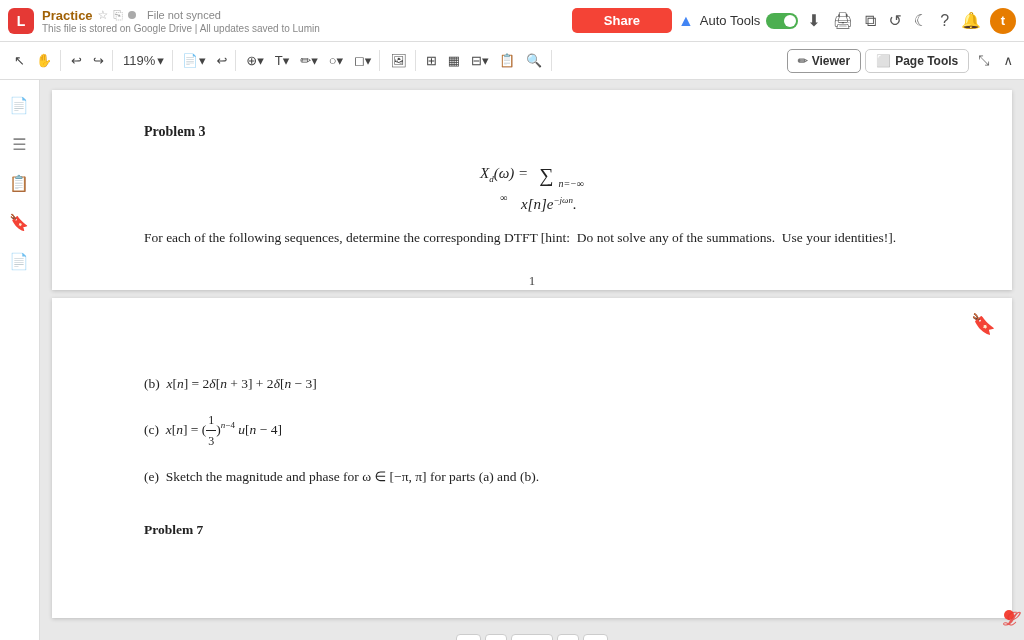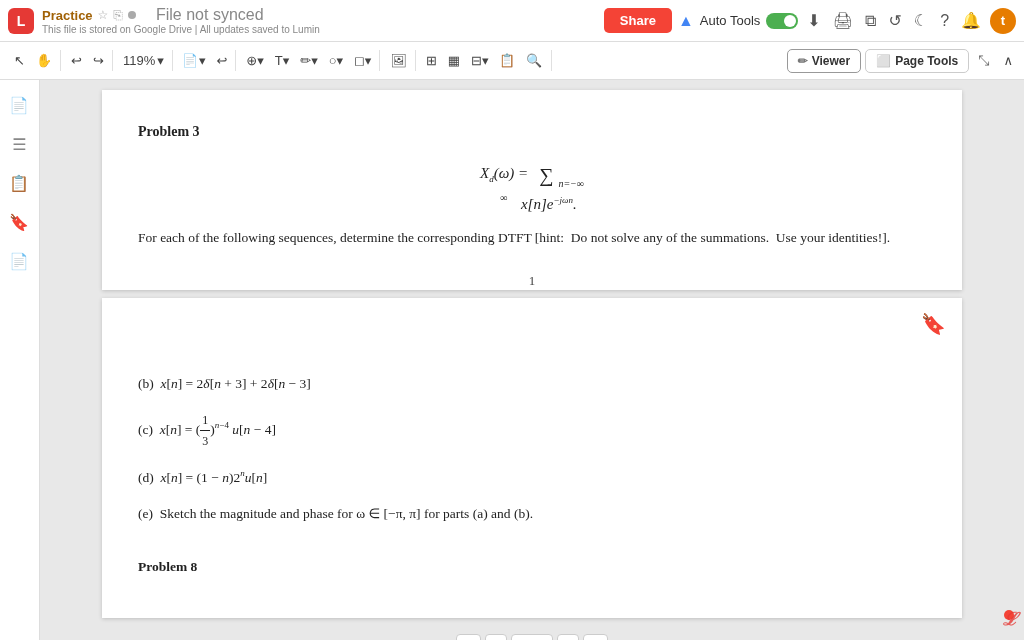--- a/index.html
+++ b/index.html
@@ -14,28 +14,28 @@
     #app-logo {
       width: 26px; height: 26px; background: #e53935; border-radius: 6px;
       display: flex; align-items: center; justify-content: center;
       color: #fff; font-weight: bold; font-size: 14px; flex-shrink: 0;
     }
     #doc-title-area { display: flex; flex-direction: column; margin-left: 2px; }
     #doc-title-row { display: flex; align-items: center; gap: 5px; }
     #doc-title { font-size: 13px; font-weight: 600; color: #a16207; }
     #doc-subtitle { font-size: 10px; color: #888; }
     .title-icon { font-size: 12px; color: #aaa; cursor: pointer; }
-    #file-status { font-size: 16px; color: #888; display: flex; align-items: center; gap: 20px; }
+    #file-status { font-size: 11px; color: #888; display: flex; align-items: center; gap: 11px; }
     .status-dot { width: 8px; height: 8px; background: #aaa; border-radius: 50%; }
 
     #topbar-spacer { flex: 1; }
 
     #share-btn {
       background: #f44336; color: #fff; border: none; border-radius: 5px;
-      padding: 5px 16px; font-size: 13px; font-weight: 600; cursor: pointer;
+      padding: 5px 32px; font-size: 13px; font-weight: 600; cursor: pointer;
     }
     #autosync-area {
       display: flex; align-items: center; gap: 6px; font-size: 13px; color: #333;
     }
     .toggle-switch {
       width: 32px; height: 16px; background: #4caf50; border-radius: 8px;
       position: relative; cursor: pointer;
     }
     .toggle-switch::after {
       content: ''; position: absolute; right: 2px; top: 2px;
@@ -80,23 +80,23 @@
       padding-top: 10px; gap: 8px;
     }
     .sidebar-icon { font-size: 16px; color: #888; cursor: pointer; padding: 6px; border-radius: 4px; }
 
     
     #content { flex: 1; overflow-y: auto; background: #e8e8e8; padding: 10px; display: flex; flex-direction: column; gap: 8px; }
 
     
     .page {
       background: #fff; margin: 0 auto;
-      width: 860px; min-height: 200px;
+      width: 960px; min-height: 200px;
       box-shadow: 0 1px 4px rgba(0,0,0,0.18);
-      padding: 30px 36px; position: relative;
+      padding: 30px 92px; position: relative;
     }
 
     .page-content { font-size: 13.5px; color: #222; line-height: 1.7; font-family: 'Times New Roman', serif; }
     .problem-title { font-weight: bold; font-size: 14px; margin-bottom: 10px; }
     .math-block { text-align: center; margin: 14px 0 10px 0; font-size: 15px; }
     .page-number { text-align: center; margin-top: 20px; font-size: 13px; color: #444; }
 
     
     .bookmark-icon {
       position: absolute; top: 14px; right: 16px;
@@ -259,26 +259,23 @@
         <p style="margin-bottom:14px;">
           (b)&nbsp;&nbsp;<i>x</i>[<i>n</i>] = 2<i>δ</i>[<i>n</i> + 3] + 2<i>δ</i>[<i>n</i> − 3]
         </p>
         <p style="margin-bottom:14px;">
           (c)&nbsp;&nbsp;<i>x</i>[<i>n</i>] = (<span style="display:inline-flex;flex-direction:column;align-items:center;vertical-align:middle;font-size:12px;">
               <span style="border-bottom:1px solid #222;padding:0 2px;">1</span>
               <span style="padding:0 2px;">3</span>
             </span>)<sup><i>n</i>−4</sup> <i>u</i>[<i>n</i> − 4]
         </p>
         <p style="margin-bottom:14px;">
-          (d)&nbsp;&nbsp;<i>x</i>[<i>n</i>] = (1 − <i>n</i>)2<sup><i>n</i></sup><i>u</i>[<i>n</i>]
-        </p>
-        <p style="margin-bottom:14px;">
           (e)&nbsp;&nbsp;Sketch the magnitude and phase for ω ∈ [−π, π] for parts (a) and (b).
         </p>
-        <p style="margin-top:30px; font-weight:bold;">Problem 8</p>
+        <p style="margin-top:30px; font-weight:bold;">Problem 7</p>
       </div>
     </div>
 
     <div id="pagination">
       <button class="page-nav-btn">«</button>
       <button class="page-nav-btn">‹</button>
       <span id="page-indicator">2/3</span>
       <button class="page-nav-btn">›</button>
       <button class="page-nav-btn">»</button>
     </div>

